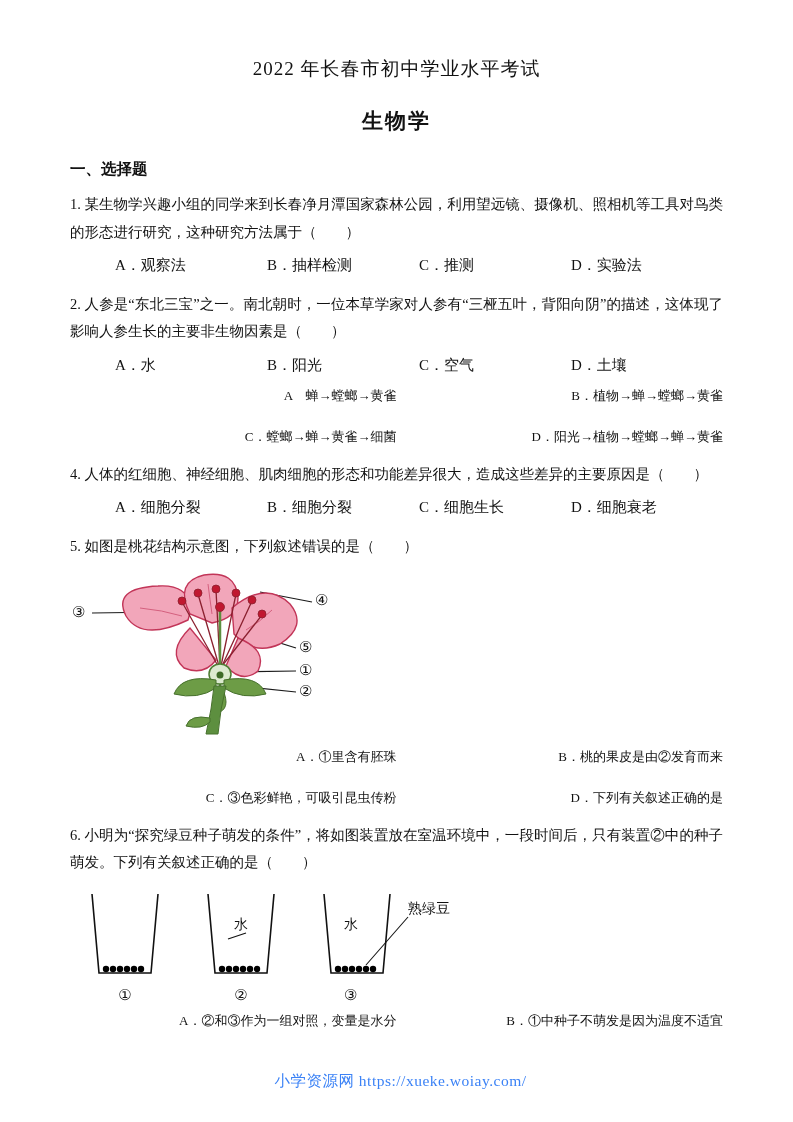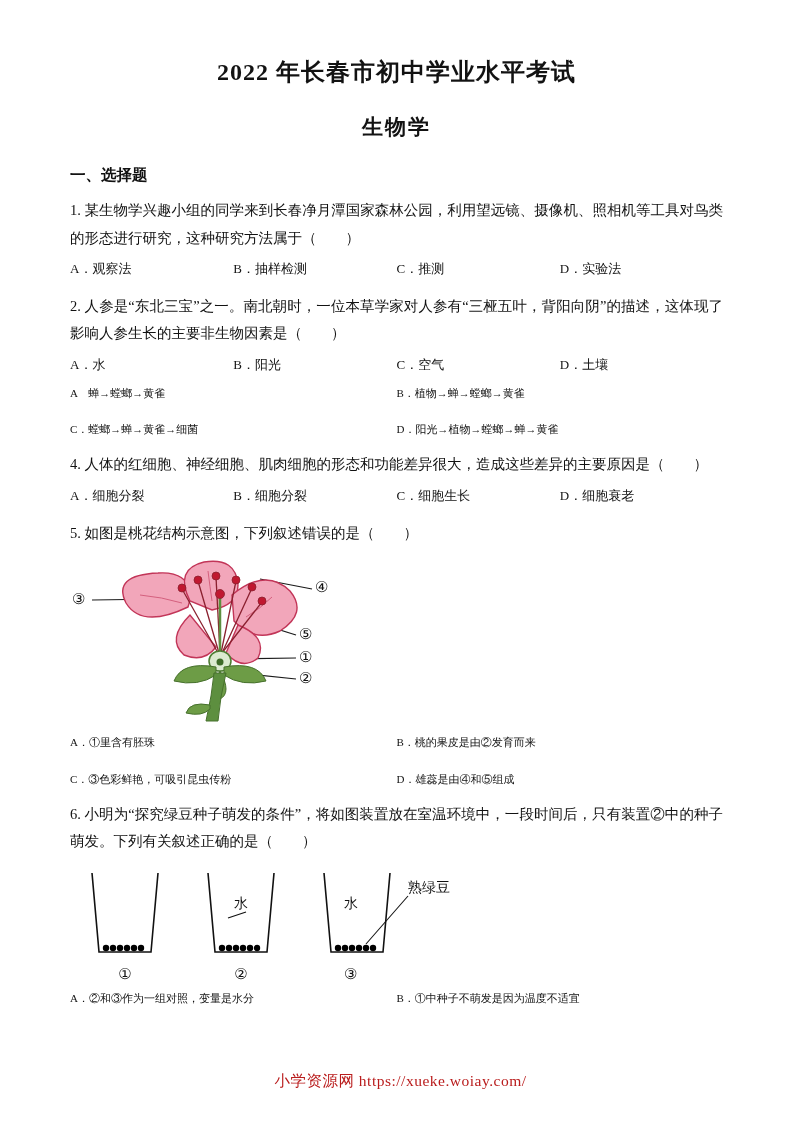--- a/index.html
+++ b/index.html
@@ -4,44 +4,44 @@
 <style>
   * { margin:0; padding:0; box-sizing:border-box; }
   html,body { background:#ffffff; }
   body {
     width:793px; height:1122px; overflow:hidden; position:relative;
     margin:0 auto;
     font-family:"Liberation Serif","DejaVu Serif",serif;
     color:#121212;
   }
   .page { padding:56px 70px 0 70px; }
-  .title { text-align:center; font-size:24px; font-weight:bold; letter-spacing:1px; }
+  .title { text-align:center; font-size:19px; font-weight:normal; letter-spacing:1px; }
   .subject { text-align:center; font-size:21px; font-weight:bold; margin-top:25px; letter-spacing:2px; }
   .section-head { font-size:15.5px; font-weight:bold; margin-top:24px; }
   .stem { font-size:14.5px; line-height:1.9; text-align:justify; margin-top:11px; }
-  .opts4 { display:grid; grid-template-columns:25% 25% 25% 25%; font-size:13px; line-height:1.9; margin-top:5px; }
-  .opts2 { display:grid; grid-template-columns:50% 50%; font-size:11px; line-height:1.9; margin-top:5px; }
+  .opts4 { display:grid; grid-template-columns:25% 25% 25% 25%; font-size:15px; line-height:1.9; margin-top:5px;margin-left:45px; }
+  .opts2 { display:grid; grid-template-columns:50% 50%; font-size:13px; line-height:1.9; margin-top:5px;text-align:right; }
   .opts2.gap { margin-top:16px; }
   .opt { white-space:nowrap; overflow:hidden; }
 
   
   .flower-wrap { position:relative; width:310px; height:172px; margin:8px 0 2px 0; }
   .flower-wrap svg { position:absolute; left:0; top:0; }
   .flab { position:absolute; font-size:15px; line-height:1; }
 
   
   .beakers { display:flex; align-items:flex-end; gap:34px; margin:14px 0 2px 14px; }
   .beaker-block { text-align:center; }
   .beaker-block.wide { text-align:left; }
   .blab { font-size:15px; margin-top:3px; }
   .blab.b3 { margin-left:28px; }
 
   .footer {
     position:absolute; left:8px; right:0; bottom:30px;
-    text-align:center; color:#b91c1c; font-size:15.5px; letter-spacing:0.5px;
+    text-align:center; color:#3b82f6; font-size:15.5px; letter-spacing:0.5px;
   }
   svg text { font-family:"Liberation Serif","DejaVu Serif",serif; }
 </style>
 </head>
 <body>
 
 <div class="page">
 
   <div class="title">2022 年长春市初中学业水平考试</div>
   <div class="subject">生物学</div>
@@ -153,21 +153,21 @@
       <span class="flab" style="left:229px;top:95px">①</span>
       <span class="flab" style="left:229px;top:116px">②</span>
     </div>
 
     <div class="opts2">
       <span class="opt">A．①里含有胚珠</span>
       <span class="opt">B．桃的果皮是由②发育而来</span>
     </div>
     <div class="opts2 gap">
       <span class="opt">C．③色彩鲜艳，可吸引昆虫传粉</span>
-      <span class="opt">D．雄蕊是由④和⑤组成</span>
+      <span class="opt">D．下列有关叙述正确的是</span>
     </div>
   </div>
 
   <div>
     <div class="stem">6. 小明为“探究绿豆种子萌发的条件”，将如图装置放在室温环境中，一段时间后，只有装置②中的种子萌发。下列有关叙述正确的是（　　）</div>
 
     <div class="beakers">
       <div class="beaker-block">
         <svg width="82" height="88" viewBox="0 0 82 88" aria-hidden="true">
           <path d="M8,3 L15,82 L67,82 L74,3" fill="none" stroke="#111" stroke-width="1.6"></path>

